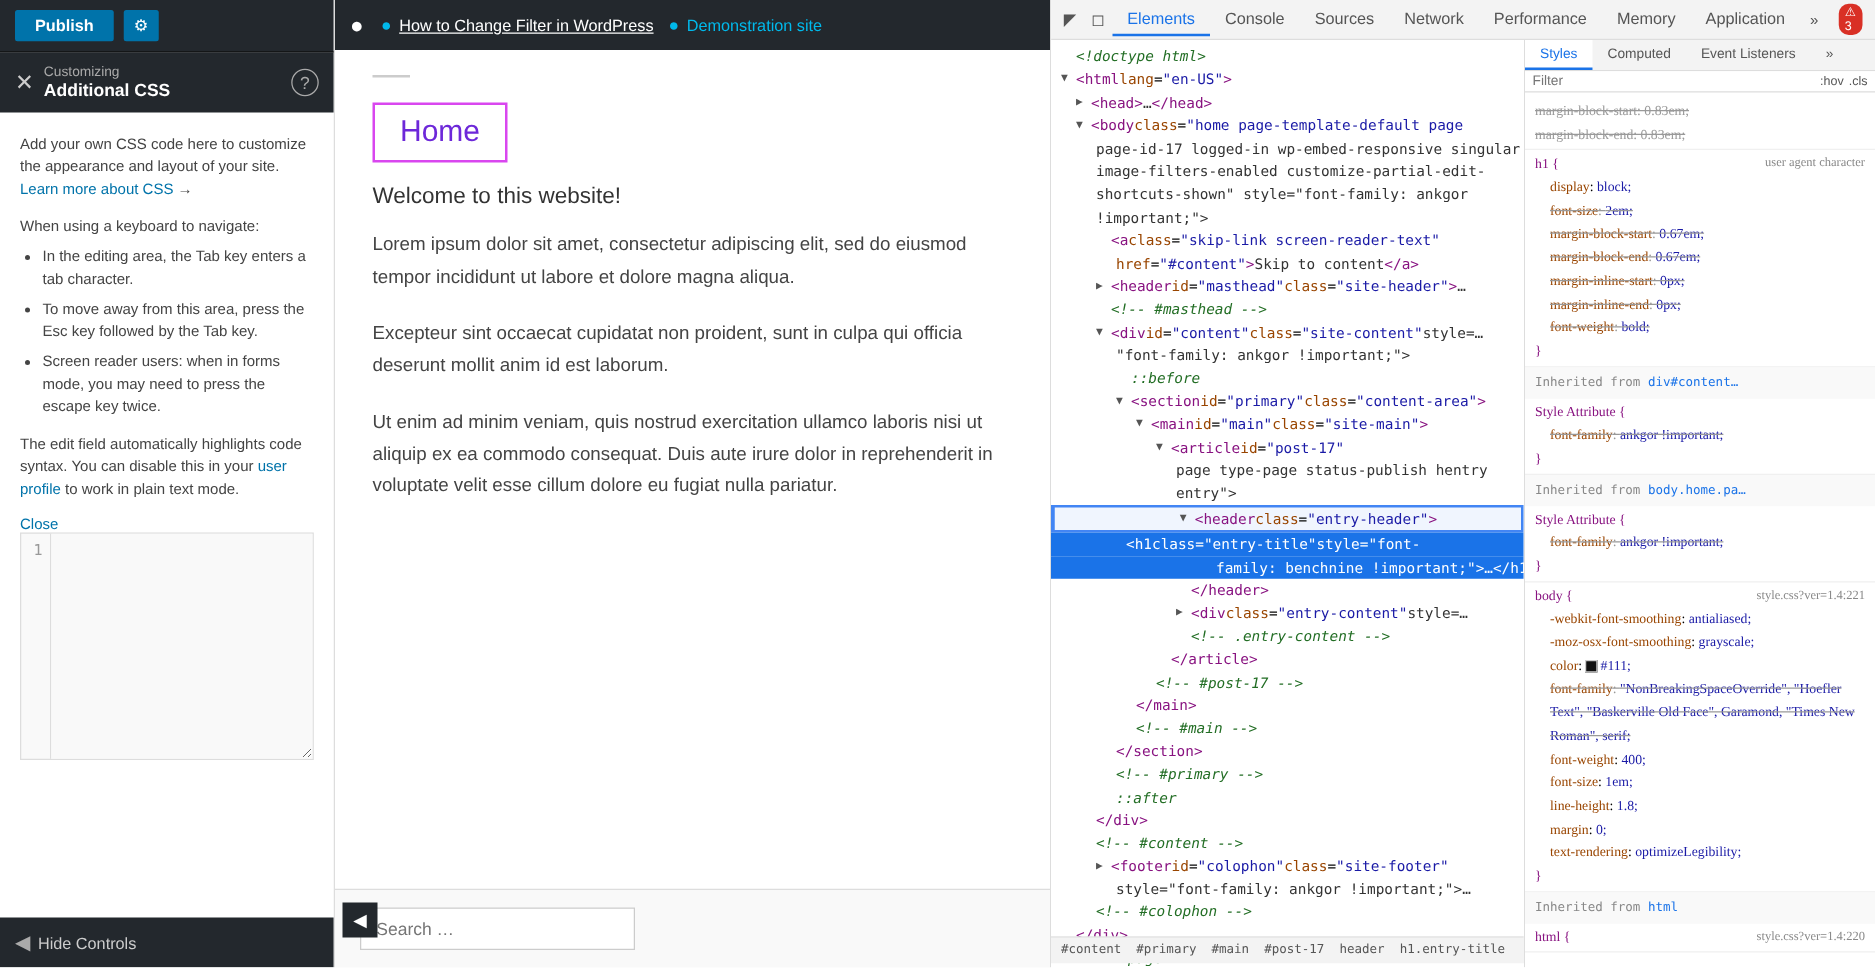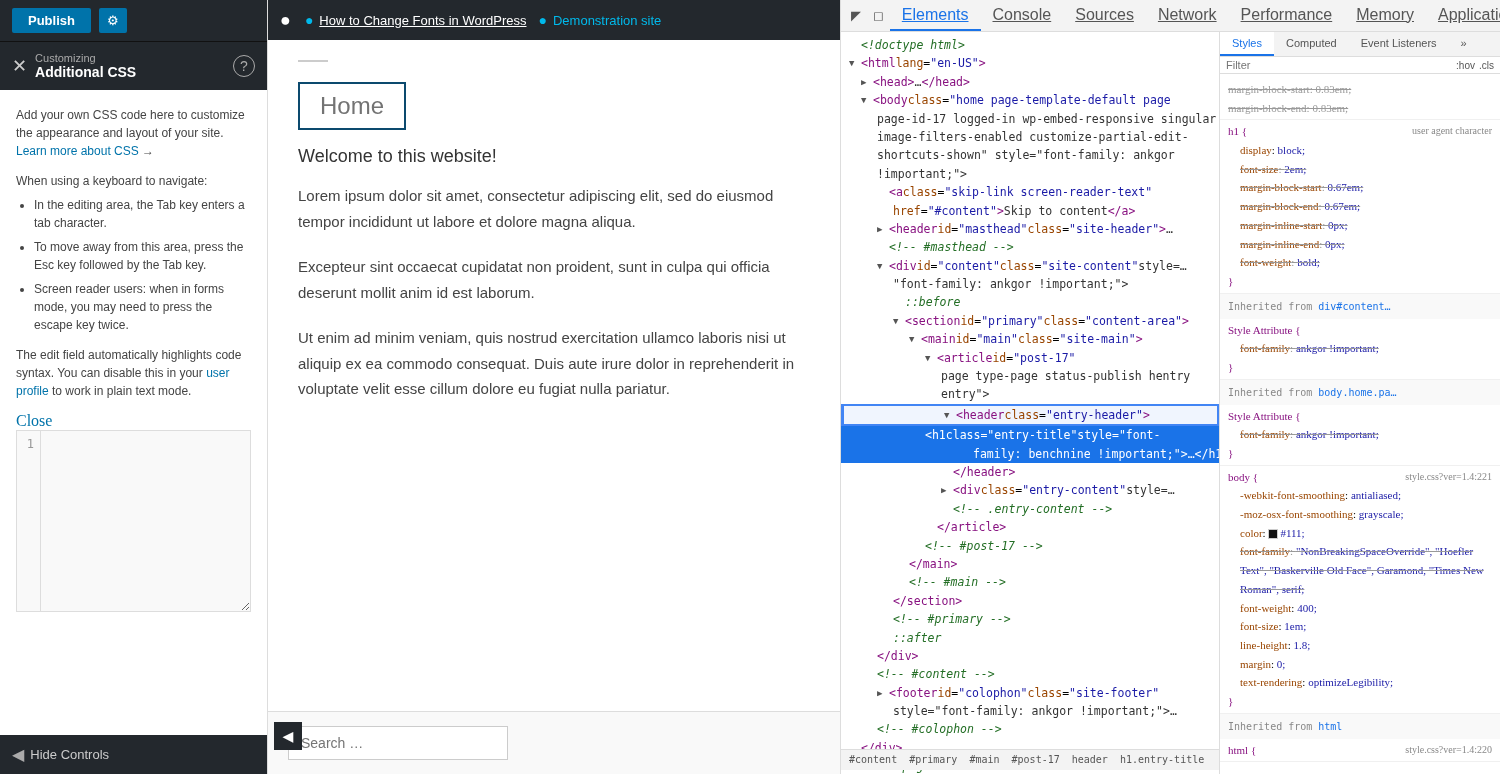--- a/index.html
+++ b/index.html
@@ -70,22 +70,22 @@
       overflow-y: auto;
     }
     .sidebar-description { font-size: 12px; color: #444; line-height: 1.5; margin-bottom: 8px; }
     .sidebar-link { color: #0073aa; font-size: 12px; text-decoration: none; }
     .sidebar-section-header { font-size: 12px; color: #444; margin: 14px 0 8px 0; font-weight: 400; }
     .sidebar-bullet-list { padding-left: 18px; margin-bottom: 12px; }
     .sidebar-bullet-list li { font-size: 12px; color: #444; line-height: 1.5; margin-bottom: 6px; }
     .sidebar-note { font-size: 12px; color: #444; line-height: 1.5; margin-bottom: 12px; }
     .sidebar-user-link { color: #0073aa; text-decoration: none; }
     .sidebar-close-link {
-      color: #0073aa; font-size: 16px; text-decoration: none; cursor: pointer; background: none; border: none; padding: 0;
-      display: block; text-align: right; margin-top: 4px; font-family: Liberation Serif, serif;
+      color: #0073aa; font-size: 12px; text-decoration: none; cursor: pointer; background: none; border: none; padding: 0;
+      display: block; text-align: right; margin-top: 4px;
     }
     .line-number-area {
       display: flex;
       border: 1px solid #ddd;
       background: #f9f9f9;
       margin-top: 0;
     }
     .line-numbers {
       padding: 4px 6px;
       font-family: monospace;
@@ -155,25 +155,25 @@
     .preview-frame {
       width: 100%;
       height: 100%;
       background: #fff;
       overflow-y: auto;
       padding: 20px 30px 100px 30px;
     }
     .site-hr { width: 30px; border: 1px solid #ccc; margin-bottom: 20px; }
     .site-home-label {
       display: inline-block;
-      border: 2px solid #0c4a6e;
+      border: 2px solid #d946ef;
       padding: 8px 20px;
       font-size: 24px;
       font-weight: 400;
-      color: #737373;
+      color: #6d28d9;
       margin-bottom: 16px;
     }
     .site-welcome { font-size: 18px; color: #333; margin-bottom: 16px; }
     .site-body-text { font-size: 15px; color: #444; line-height: 1.7; margin-bottom: 20px; }
     .preview-search-bar {
       position: absolute;
       bottom: 0;
       left: 0;
       right: 0;
       background: #f9f9f9;
@@ -229,26 +229,25 @@
       background: none; border: none; cursor: pointer; color: #555;
       padding: 4px 6px; font-size: 13px;
       display: flex; align-items: center; justify-content: center;
     }
     .devtools-tabs {
       display: flex;
       align-items: center;
     }
     .devtools-tab {
       padding: 5px 12px;
-      font-size: 16px;
+      font-size: 13px;
       cursor: pointer;
       color: #555;
       border-bottom: 2px solid transparent;
       white-space: nowrap;
-      text-decoration: underline;
     }
     .devtools-tab.active {
       color: #1a73e8;
       border-bottom: 2px solid #1a73e8;
     }
     .devtools-tab-more {
       padding: 5px 8px; font-size: 12px; cursor: pointer; color: #555;
     }
     .devtools-error-badge {
       background: #d93025; color: #fff; font-size: 10px; padding: 1px 5px; border-radius: 8px; margin-left: 4px;
@@ -411,21 +410,21 @@
     <button class="sidebar-footer-back">◀</button>
     <button class="sidebar-footer-hide">Hide Controls</button>
   </div>
 </div>
 
 <div class="main-preview">
   <div class="preview-topbar">
     <span class="preview-wp-logo">●</span>
     <div class="preview-breadcrumb">
       <span class="preview-page-icon">●</span>
-      <a class="preview-page-title" href="#">How to Change Fonts in WordPress</a>
+      <a class="preview-page-title" href="#">How to Change Filter in WordPress</a>
       <span class="preview-separator">
 </span>
       <span class="preview-page-icon">●</span>
       <a class="preview-page-link" href="#">Demonstration site</a>
     </div>
   </div>
 
   <div class="preview-frame-wrapper">
     <div class="preview-frame">
       <hr class="site-hr">
@@ -545,21 +544,21 @@
         <span class="dom-text">page type-page status-publish hentry</span>
       </div>
       <div class="dom-line" style="padding-left:100px">
         <span class="dom-text">entry"&gt;</span>
       </div>
 
       <div class="dom-line dom-highlight-box" style="padding-left:100px; border-left: 3px solid #4285f4;">
         <span class="triangle open"></span>
         <span class="tag">&lt;header</span> <span class="attr-name">class</span>=<span class="attr-val">"entry-header"</span><span class="tag">&gt;</span>
       </div>
-      <div class="dom-line selected" style="padding-left:72px">
+      <div class="dom-line selected" style="padding-left:48px">
         <span class="triangle empty"></span>
         <span class="tag">&lt;h1</span> <span class="attr-name">class</span>=<span class="attr-val">"entry-title"</span> <span class="attr-name">style</span>=<span class="attr-val">"font-</span>
       </div>
       <div class="dom-line selected" style="padding-left:132px">
         <span class="dom-text">family: benchnine !important;"&gt;…&lt;/h1</span>
       </div>
 
       <div class="dom-line" style="padding-left:100px">
         <span class="triangle empty"></span>
         <span class="tag">&lt;/header&gt;</span>

